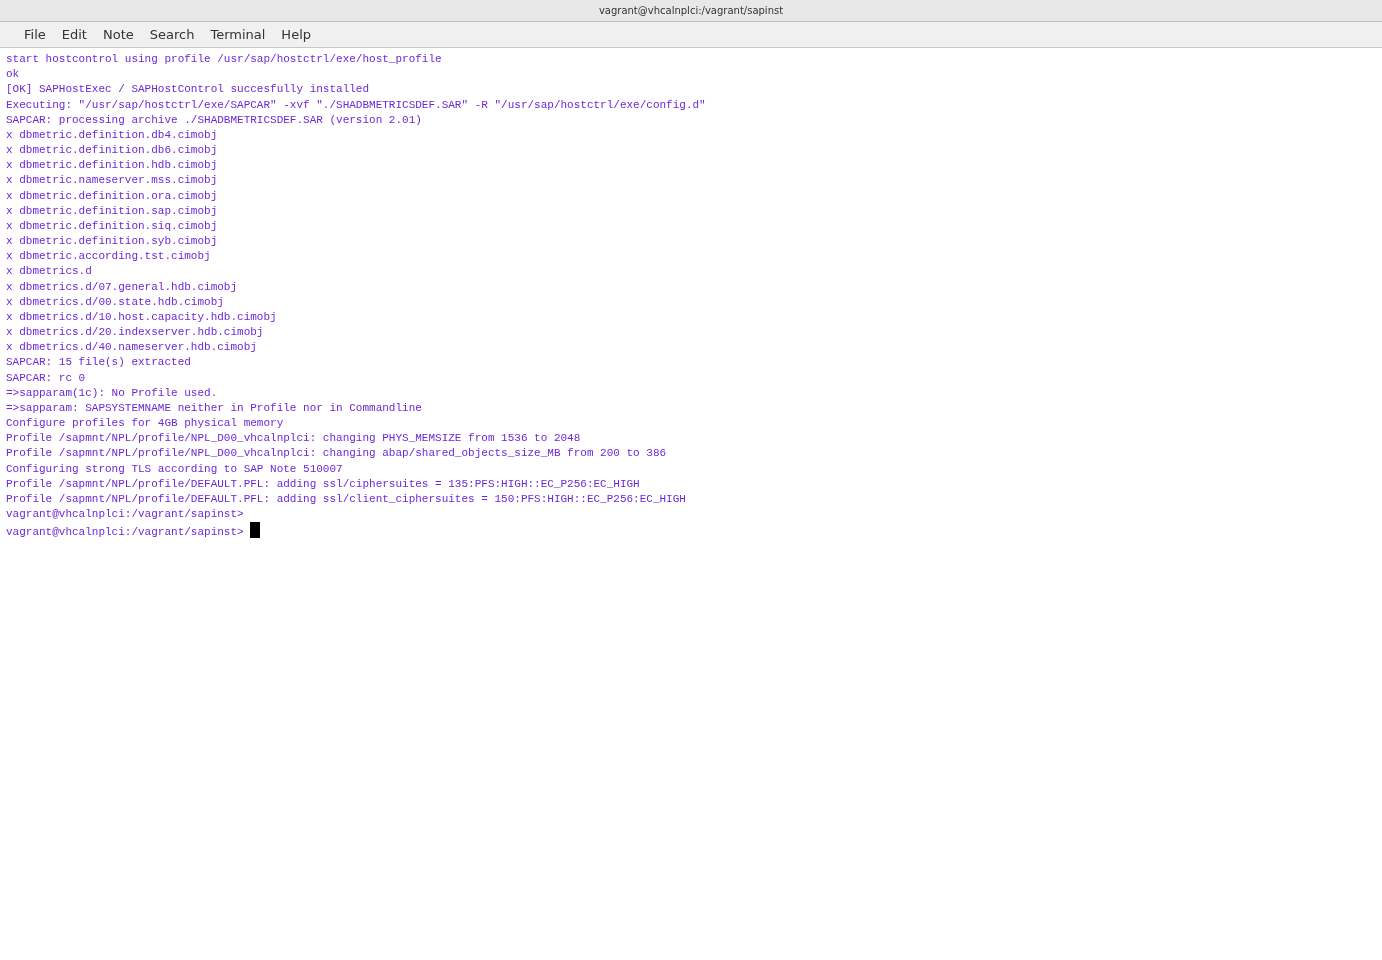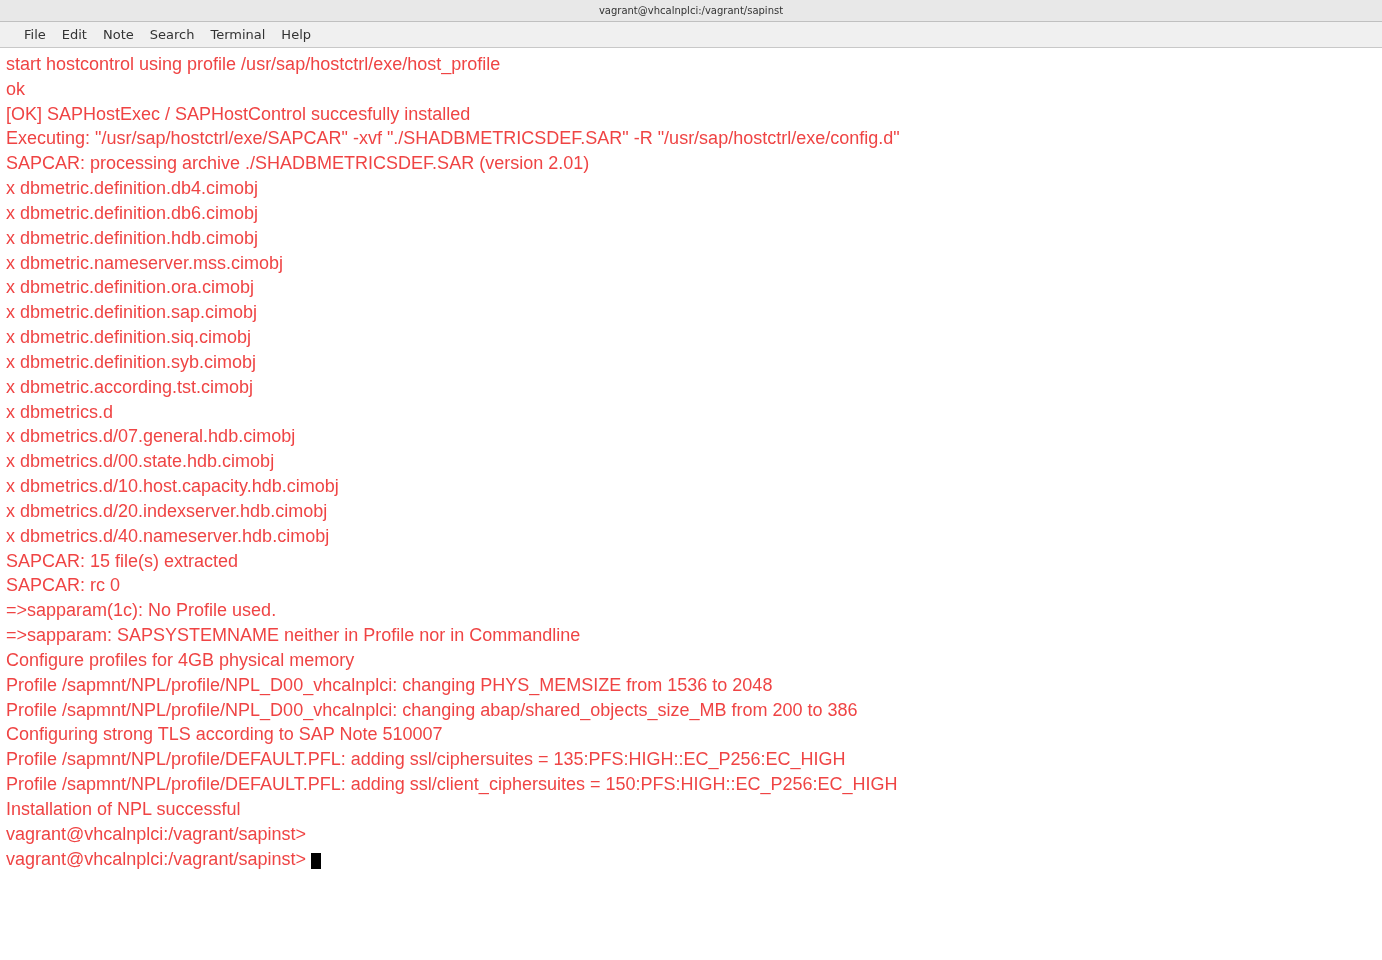--- a/index.html
+++ b/index.html
@@ -50,24 +50,24 @@
 
     .terminal-body {
       background: #ffffff;
       width: 100%;
       height: calc(960px - 48px);
       padding: 4px 6px;
       overflow: hidden;
     }
 
     .terminal-line {
-      font-family: Liberation Sans, sans-serif;
-      font-size: 18px;
+      font-family: Liberation Mono, monospace;
+      font-size: 11px;
       line-height: 1.38;
-      color: #ef4444;
+      color: #6d28d9;
       white-space: pre;
     }
 
     .cursor {
       display: inline-block;
       width: 10px;
       height: 16px;
       background: #000;
       vertical-align: text-bottom;
     }
@@ -112,16 +112,15 @@
     <div class="terminal-line">SAPCAR: 15 file(s) extracted</div>
     <div class="terminal-line">SAPCAR: rc 0</div>
     <div class="terminal-line">=&gt;sapparam(1c): No Profile used.</div>
     <div class="terminal-line">=&gt;sapparam: SAPSYSTEMNAME neither in Profile nor in Commandline</div>
     <div class="terminal-line">Configure profiles for 4GB physical memory</div>
     <div class="terminal-line">Profile /sapmnt/NPL/profile/NPL_D00_vhcalnplci: changing PHYS_MEMSIZE from 1536 to 2048</div>
     <div class="terminal-line">Profile /sapmnt/NPL/profile/NPL_D00_vhcalnplci: changing abap/shared_objects_size_MB from 200 to 386</div>
     <div class="terminal-line">Configuring strong TLS according to SAP Note 510007</div>
     <div class="terminal-line">Profile /sapmnt/NPL/profile/DEFAULT.PFL: adding ssl/ciphersuites = 135:PFS:HIGH::EC_P256:EC_HIGH</div>
     <div class="terminal-line">Profile /sapmnt/NPL/profile/DEFAULT.PFL: adding ssl/client_ciphersuites = 150:PFS:HIGH::EC_P256:EC_HIGH</div>
-    <div class="terminal-line">Installation of NPL successful</div>
     <div class="terminal-line">vagrant@vhcalnplci:/vagrant/sapinst&gt;</div>
     <div class="terminal-line">vagrant@vhcalnplci:/vagrant/sapinst&gt; <span class="cursor"></span></div>
   </div>
 
 </body></html>

